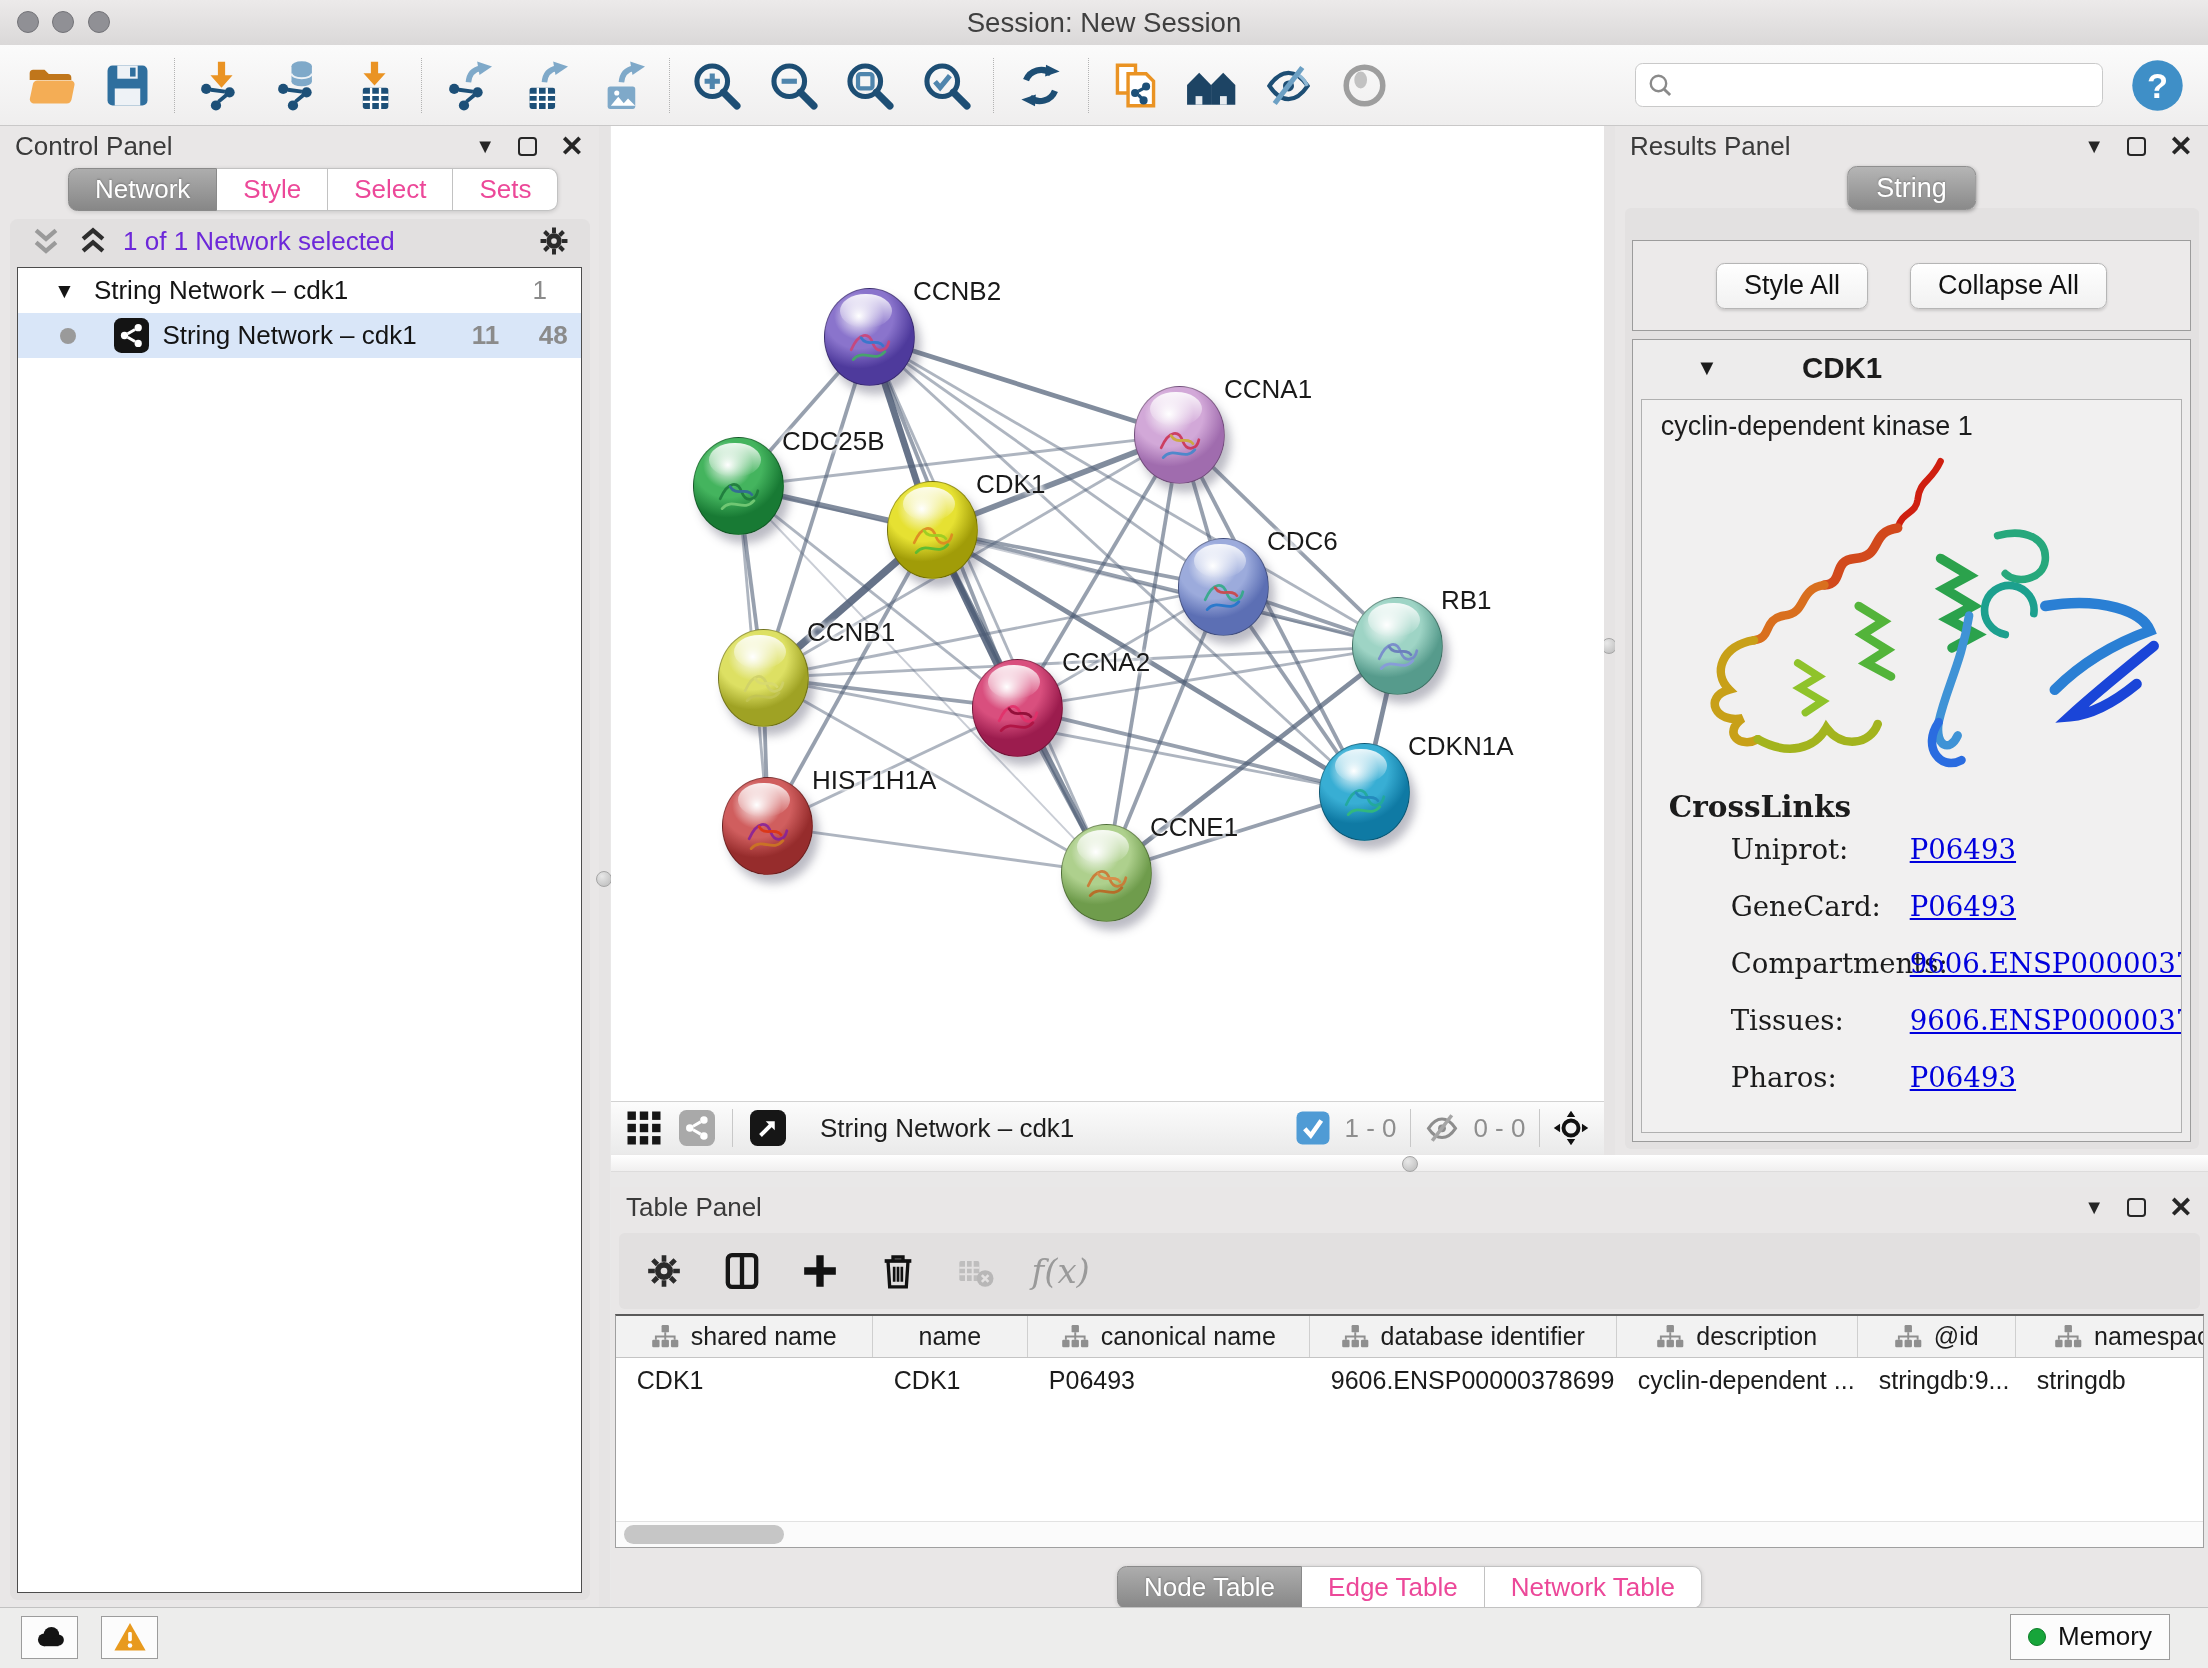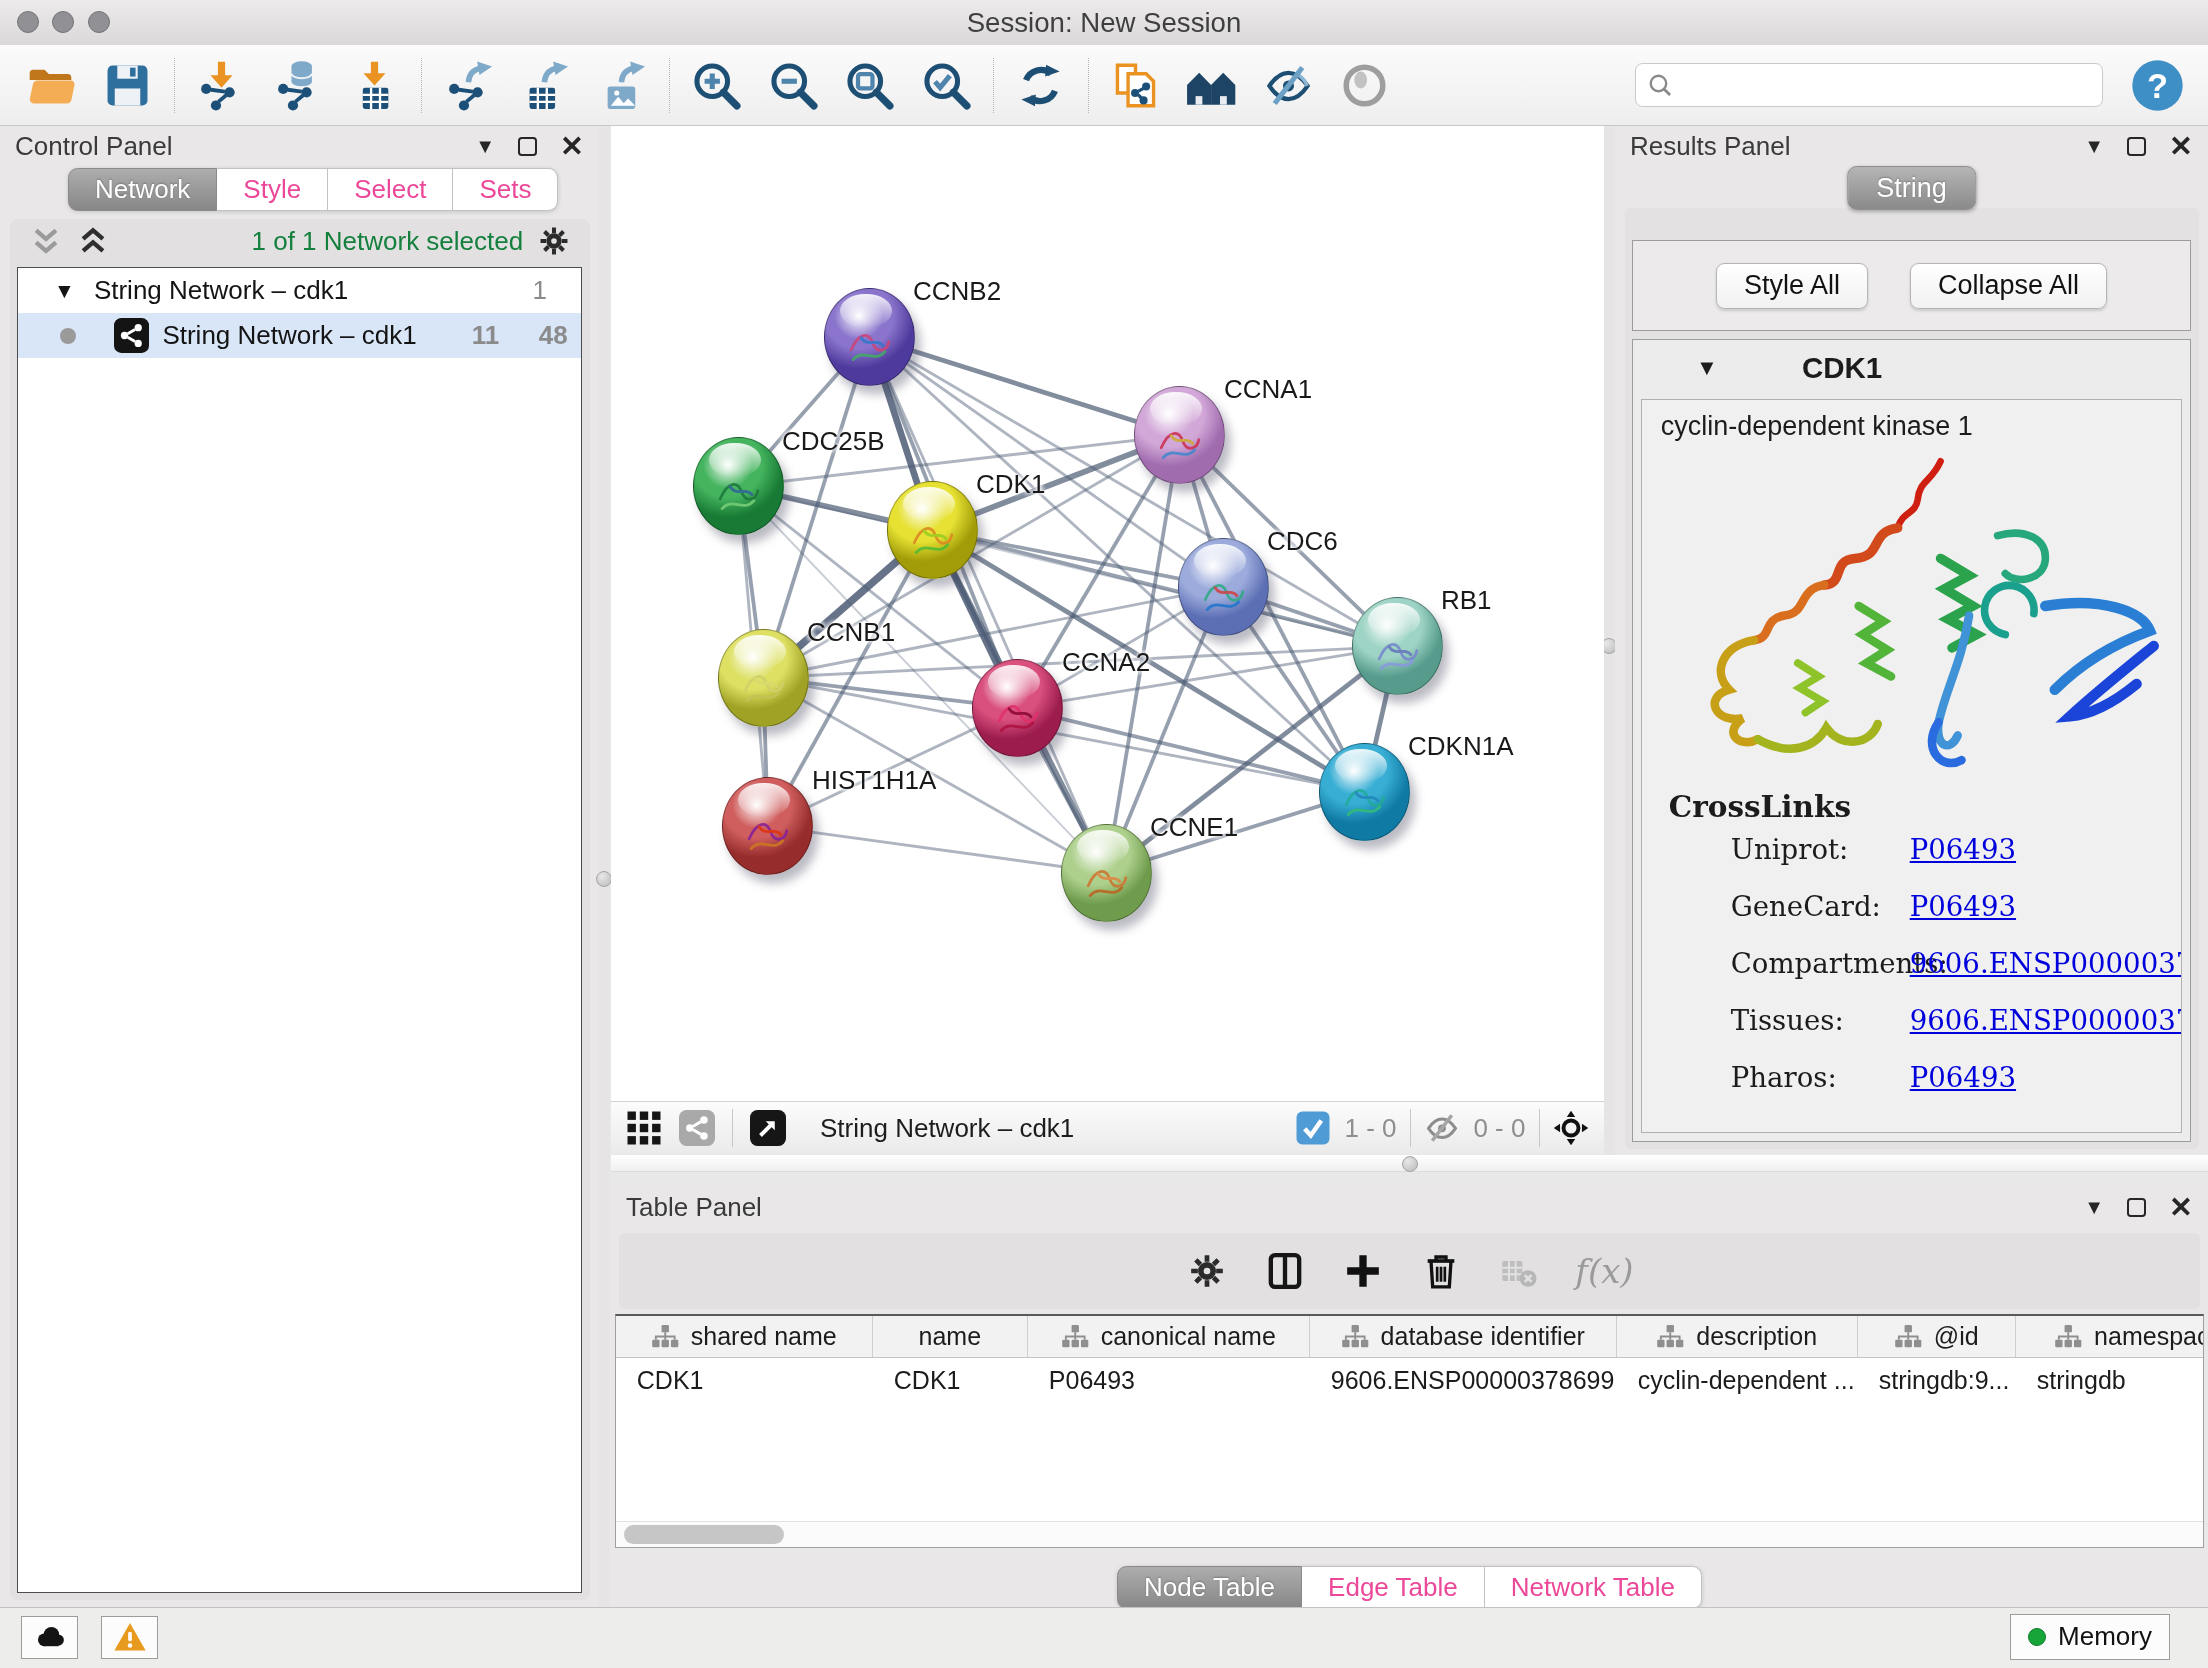--- a/index.html
+++ b/index.html
@@ -41,21 +41,21 @@
   .seg .tab{height:43px;display:flex;align-items:center;justify-content:center;padding:0 26px;
     background:#fff;border:1px solid #c2c2c2;border-left:none;font-size:26px;color:#ec4899;}
   .seg .tab:first-child{border-left:1px solid #c2c2c2;border-radius:9.5px 0 0 9.5px;}
   .seg .tab:last-child{border-radius:0 9.5px 9.5px 0;}
   .seg .tab.sel{background:linear-gradient(#adadad,#878787);color:#fff;border-color:#8a8a8a;
     text-shadow:0 -1px 1.9px rgba(0,0,0,.25);}
   #cp-tabs{position:absolute;left:68px;top:42px;}
   .cp-box{position:absolute;left:9.5px;right:9.5px;top:93px;bottom:7.6px;background:#e2e0e0;border-radius:7.6px;}
   .cp-bar{height:44px;display:flex;align-items:center;gap:13.3px;padding:0 19px;font-size:26px;}
   .cp-bar svg{width:34px;height:34px;}
-  .cp-summary{flex:1;text-align:right;color:#15803d;}
+  .cp-summary{flex:1;text-align:left;color:#6d28d9;}
   .cp-tree{position:absolute;left:7.6px;right:7.6px;top:48px;bottom:7.6px;background:#fff;border:1.9px solid #4c4c4c;}
   .trow{height:45px;display:flex;align-items:center;font-size:26px;color:#141414;}
   .trow .tri{margin:0 19px 0 36px;font-size:21px;}
   .trow .cnt{color:#8b8b8b;}
   .trow.child{background:#d9e6f8;}
   .trow .dot{width:16px;height:16px;border-radius:50%;background:#9a9a9a;margin:0 38px 0 42px;flex:none;}
   .trow .badge{width:35px;height:35px;margin-right:13.3px;flex:none;}
   .trow .spring{flex:1;}
   .trow .num{width:55px;text-align:right;margin-right:13.3px;color:#8b8b8b;font-weight:bold;}
 
@@ -106,21 +106,21 @@
   .protein{margin:5.7px auto 0 auto;}
   .xl{font-family:"DejaVu Serif","Liberation Serif",serif;}
   .xl-title{font-size:29.5px;font-weight:bold;margin:5.7px 0 9.5px 27px;}
   .xl-row{display:flex;font-size:27.6px;margin:0 0 24px 53px;align-items:baseline;}
   .xl-label{width:179px;flex:none;margin-left:36px;}
   .xl-link{color:#0000dd;text-decoration:underline;cursor:pointer;}
 
   
   #table-panel{position:absolute;left:611px;top:1172px;right:0;height:436px;background:#e9e7e7;margin-top:15px;}
   .tp-toolbar{position:absolute;left:7.6px;right:7.6px;top:46px;height:76px;background:#e2e0e0;border-radius:5.7px;
-    display:flex;align-items:center;gap:34px;padding:0 23px;justify-content:center;}
+    display:flex;align-items:center;gap:34px;padding:0 23px;}
   .tp-toolbar .tbtn2{width:44px;height:44px;display:flex;align-items:center;justify-content:center;}
   .tp-toolbar svg{width:40px;height:40px;}
   .dim{opacity:.5;}
   .fx{font-family:"DejaVu Serif","Liberation Serif",serif;font-style:italic;font-size:34px;color:#9a9a9a;}
   .tp-box{position:absolute;left:3.8px;right:3.8px;top:127px;height:234px;background:#fff;
     border:1px solid #9f9f9f;border-top:2.9px solid #5a5a5a;overflow:hidden;}
   .th-row{display:flex;height:42px;background:#f2f2f2;border-bottom:1px solid #c4c4c4;}
   .th{display:flex;align-items:center;justify-content:center;gap:11.4px;font-size:25px;color:#1c1c1c;
     border-right:1px solid #cfcfcf;flex:none;overflow:hidden;white-space:nowrap;}
   .th svg{width:28.5px;height:28.5px;flex:none;}

